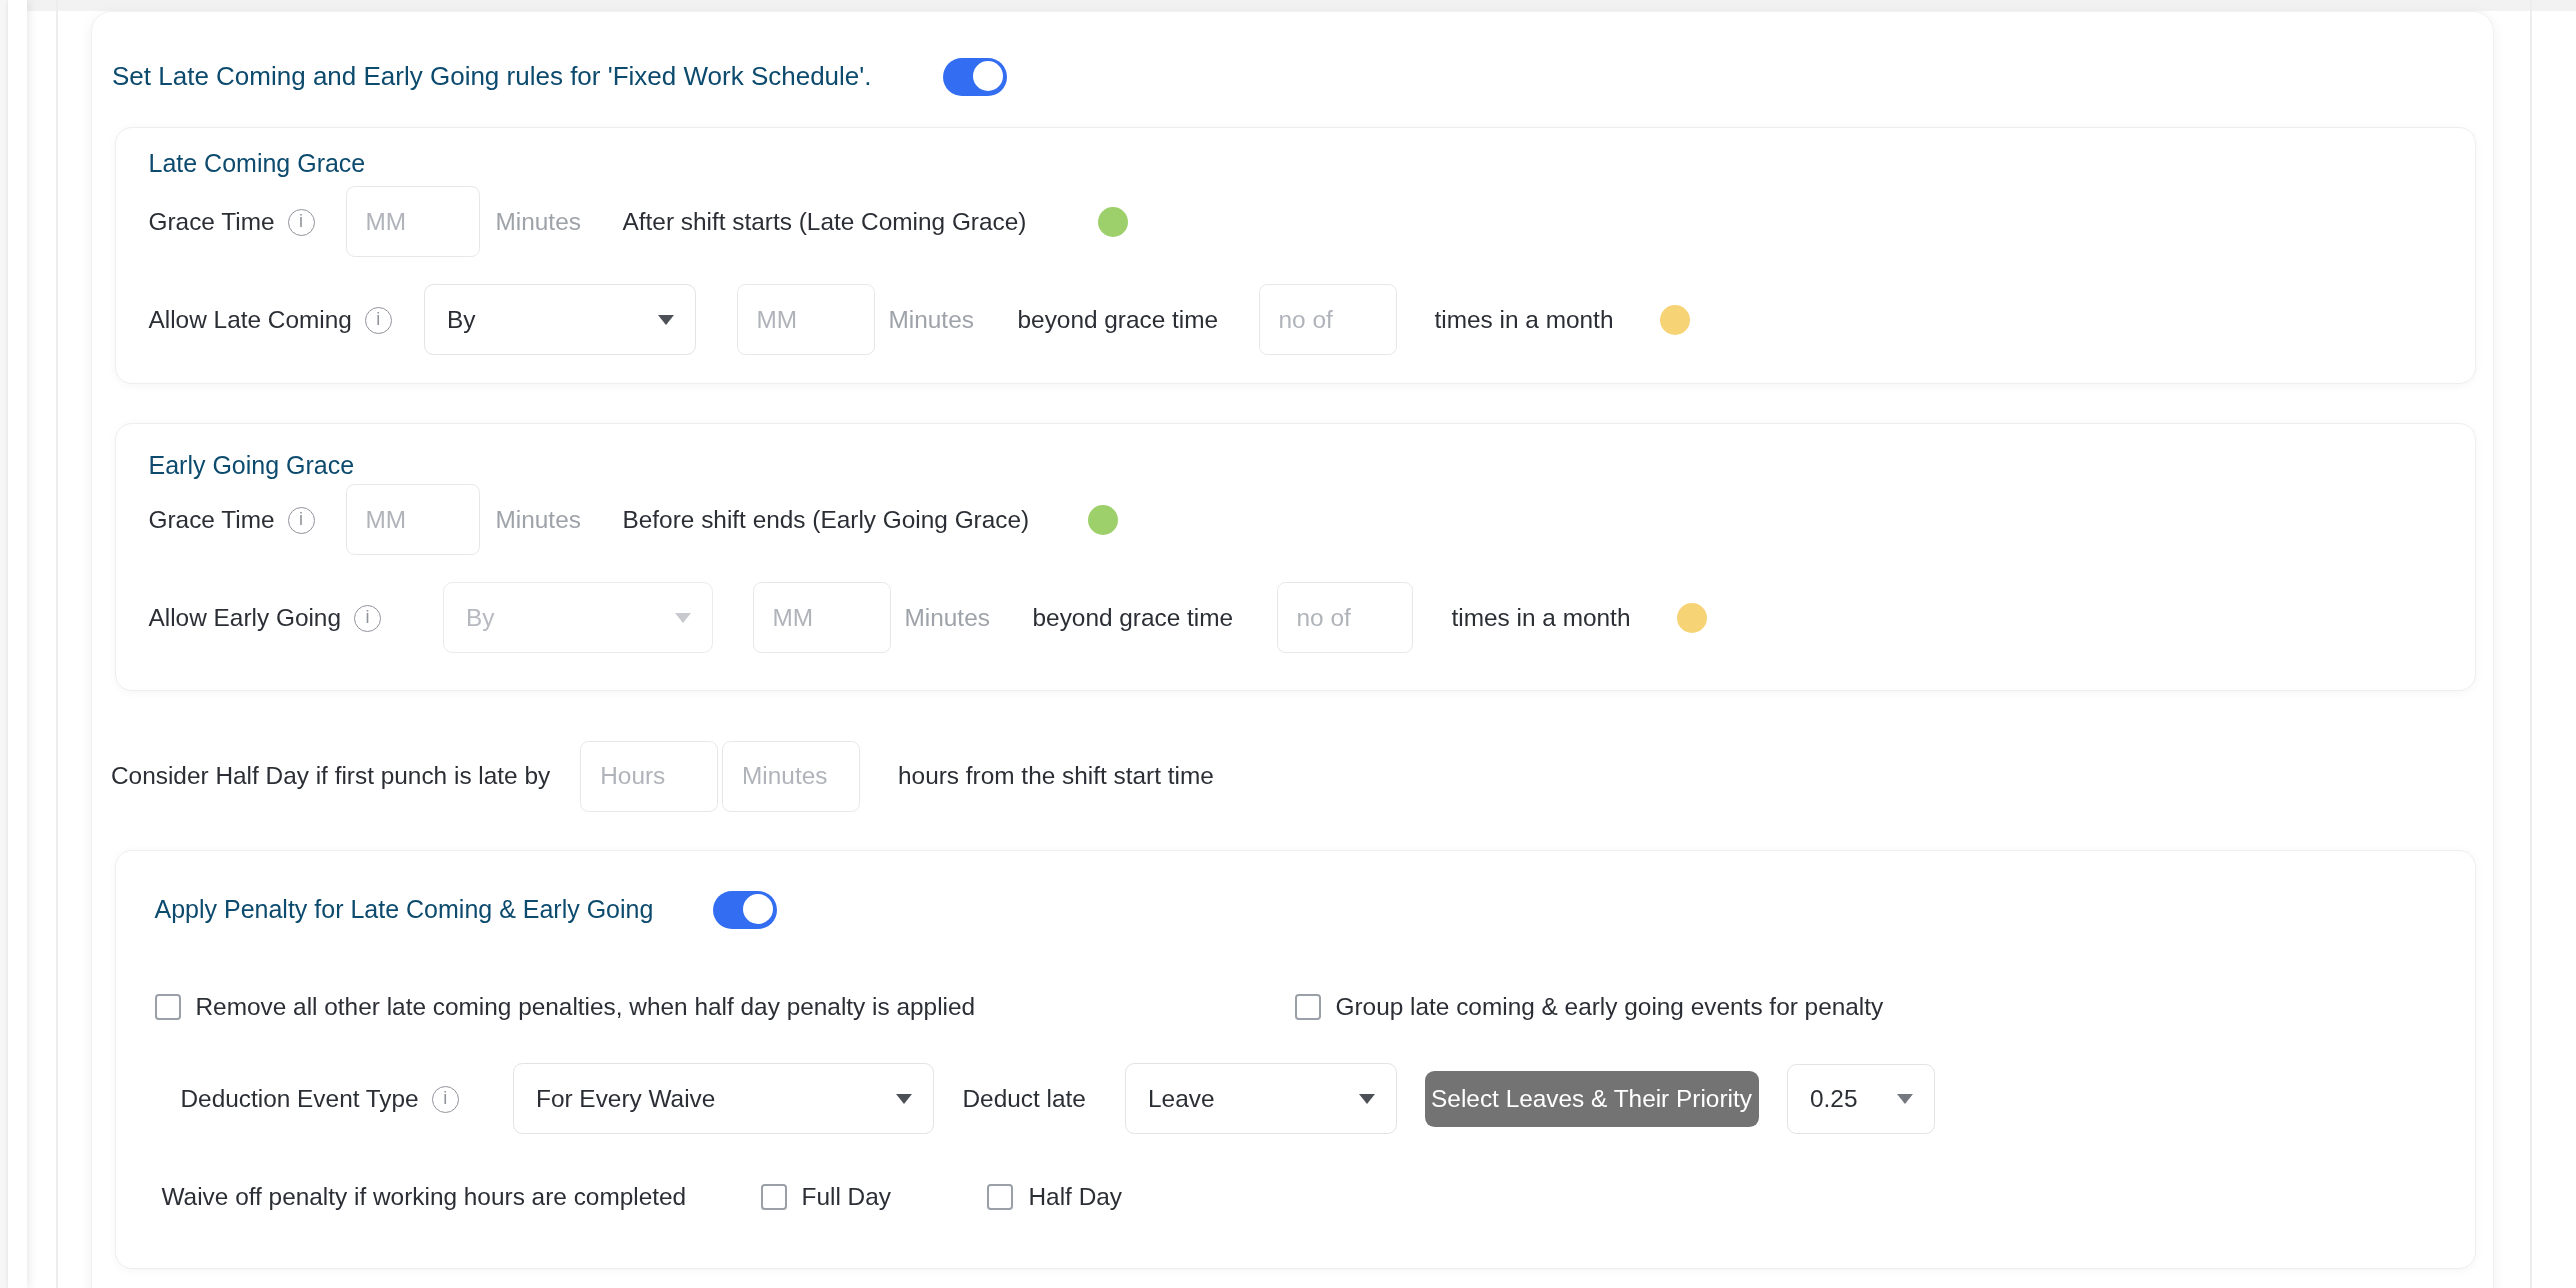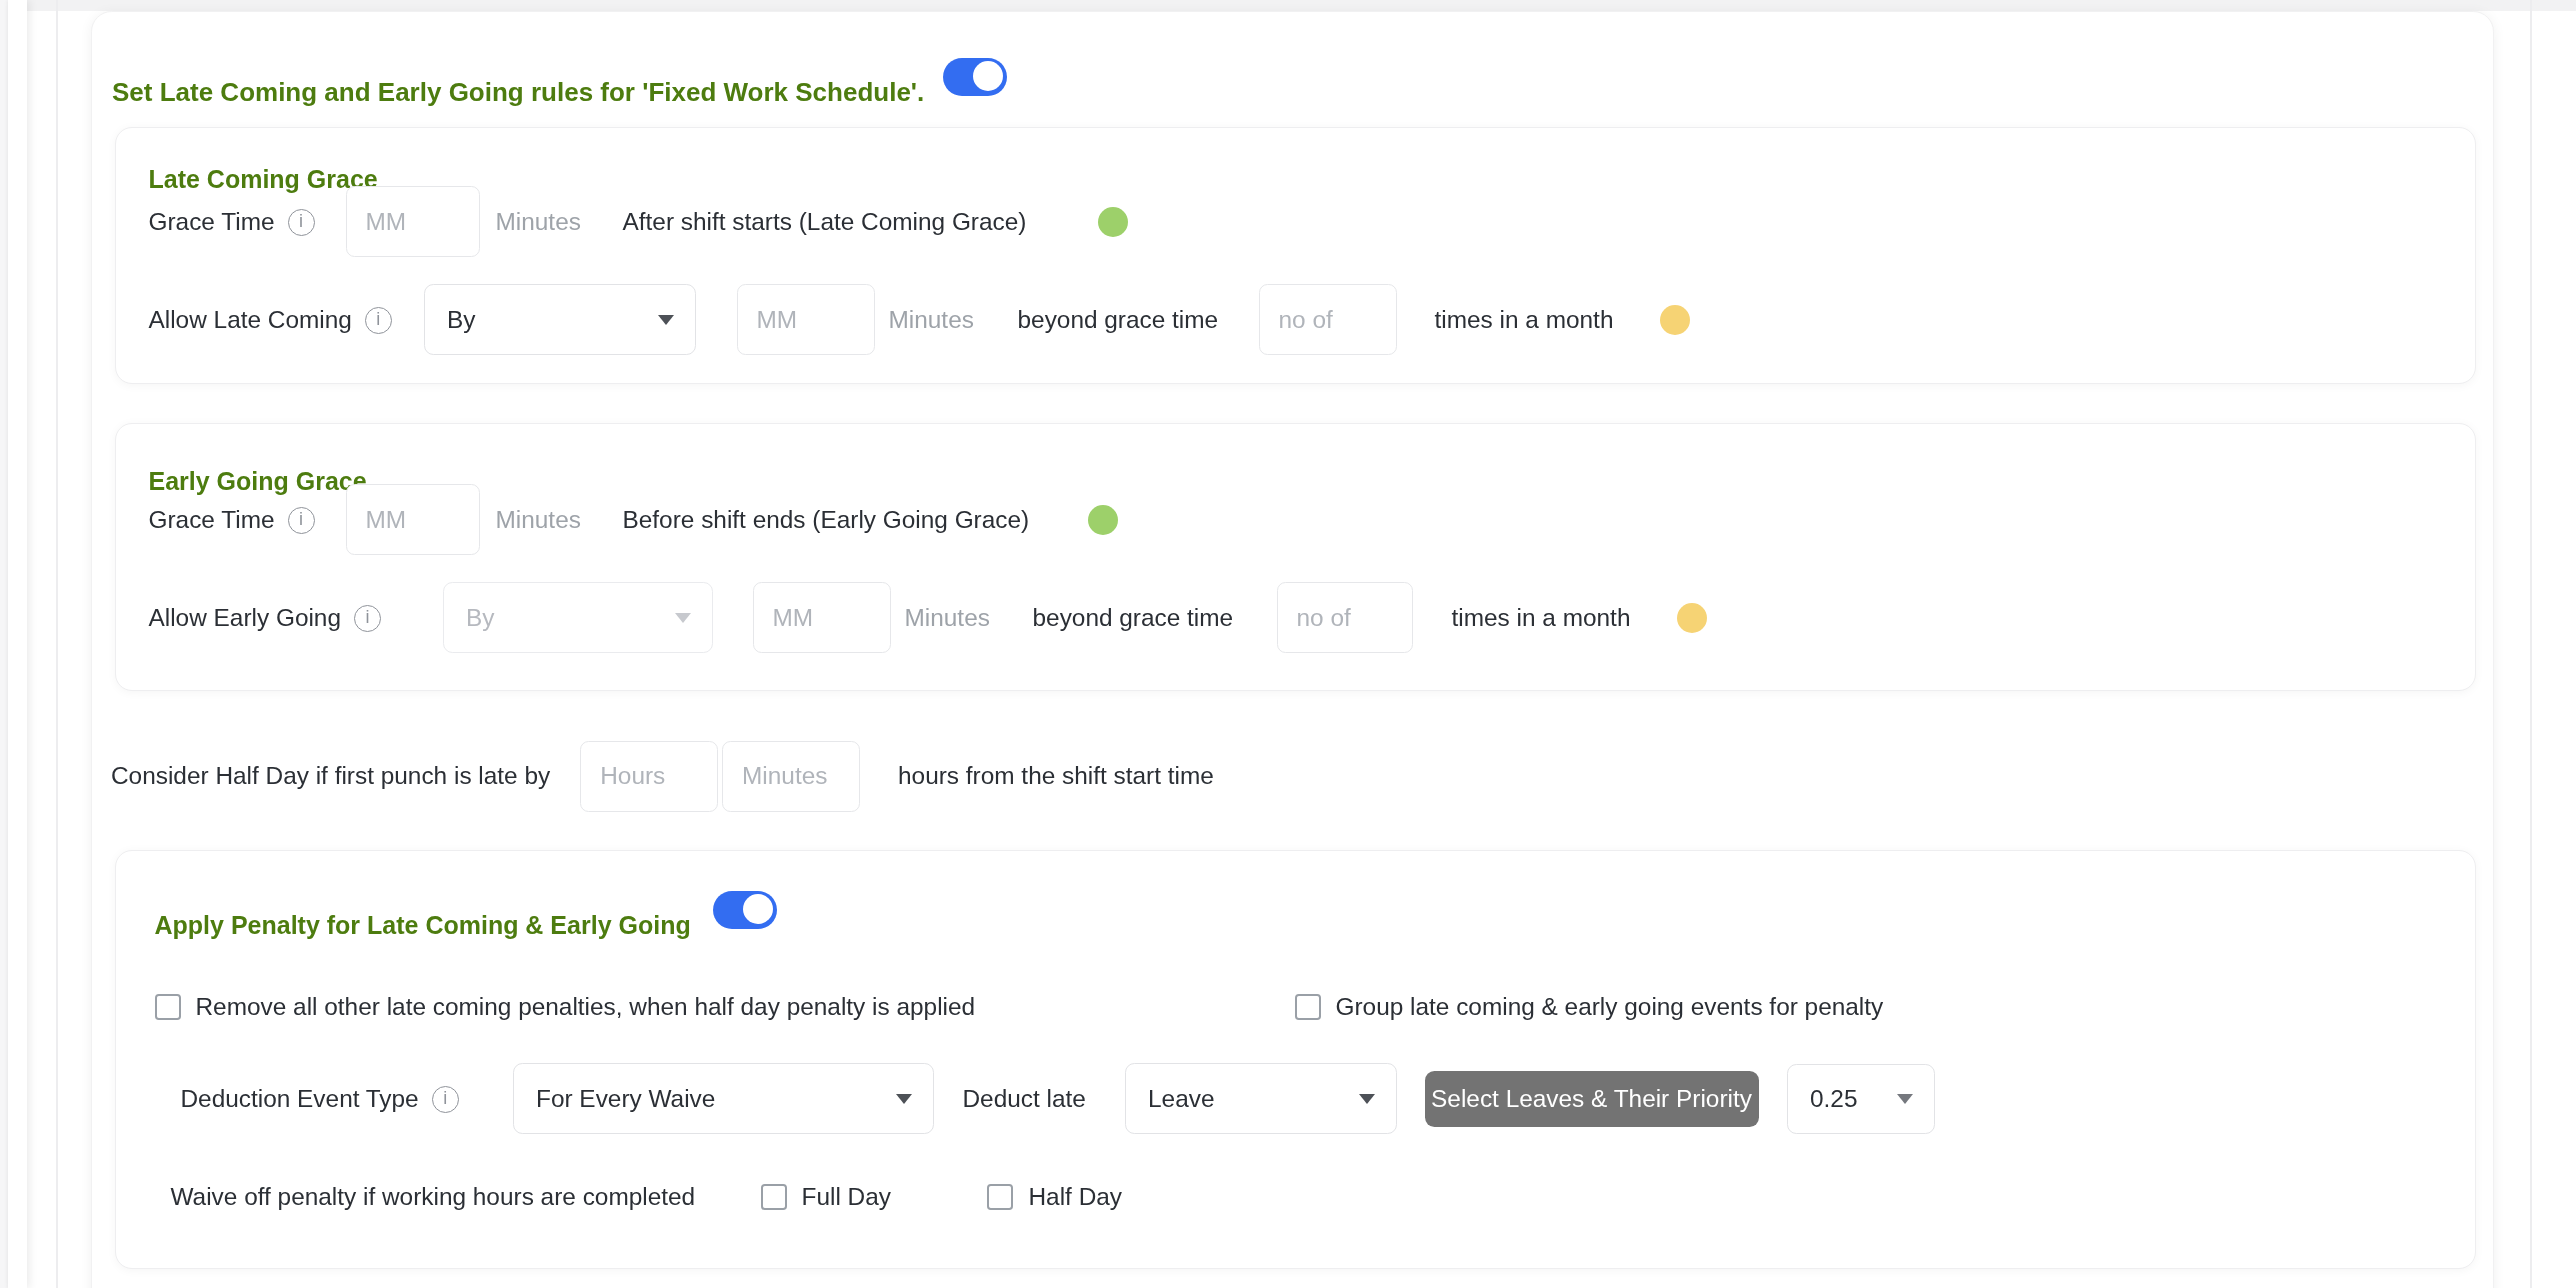--- a/index.html
+++ b/index.html
@@ -1,19 +1,19 @@
 <!DOCTYPE html>
 <html style="font-size:15px"><head>
 <meta charset="utf-8">
 <style>
   * { margin:0; padding:0; box-sizing:border-box; }
   html,body { width:2576px; height:1289px; overflow:hidden; background:#ffffff;
               font-family:"Liberation Sans", sans-serif; color:#26292e; }
   .txt   { font-size:24.4px; color:#2b2f35; white-space:nowrap; }
-  .bold  { font-size:25px; font-weight:700; color:#4d7c0f; white-space:nowrap;margin-top:16px; }
+  .bold  { font-size:25px; font-weight:400; color:#0c4a6e; white-space:nowrap; }
   .unit  { font-size:24.4px; color:#9ea3a9; white-space:nowrap; }
   .vc    { position:absolute; top:50%; transform:translateY(-50%); }
 
   
   .top-strip   { position:absolute; left:0; top:0; width:2576px; height:11.3px; background:#f2f2f3; }
   .left-gutter { position:absolute; left:0; top:0; width:7.5px; height:1289px; background:#f6f6f7; }
   .left-sliver { position:absolute; left:7.5px; top:0; width:19px; height:1289px; background:#ffffff;
                  box-shadow:2.8px 0 8.5px rgba(0,0,0,.08), -0.9px 0 2.8px rgba(0,0,0,.04); }
   .vline-a { position:absolute; left:56px;   top:0; width:1.9px; height:1289px; background:#ededef; }
   .vline-b { position:absolute; left:2530px; top:0; width:1.9px; height:1289px; background:#ededef; }
@@ -186,21 +186,21 @@
         <span class="caret"></span>
       </div>
       <button class="btn-primary" style="left:1244px; width:334px; top:7.5px;">Select Leaves &amp; Their Priority</button>
       <div class="dropdown" style="left:1606px; width:148px; height:70px; top:0.9px;">
         <span class="dd-text">0.25</span>
         <span class="caret" style="border-top-color:#75787e;"></span>
       </div>
     </div>
 
     <div class="row" style="left:39px; top:319px; height:53px;">
-      <span class="txt vc" style="left:16px;">Waive off penalty if working hours are completed</span>
+      <span class="txt vc" style="left:7px;">Waive off penalty if working hours are completed</span>
       <span class="checkbox" style="left:606px;"></span>
       <span class="txt vc" style="left:647px;">Full Day</span>
       <span class="checkbox" style="left:832px;"></span>
       <span class="txt vc" style="left:874px;">Half Day</span>
     </div>
   </div>
 
 </div>
 
 

